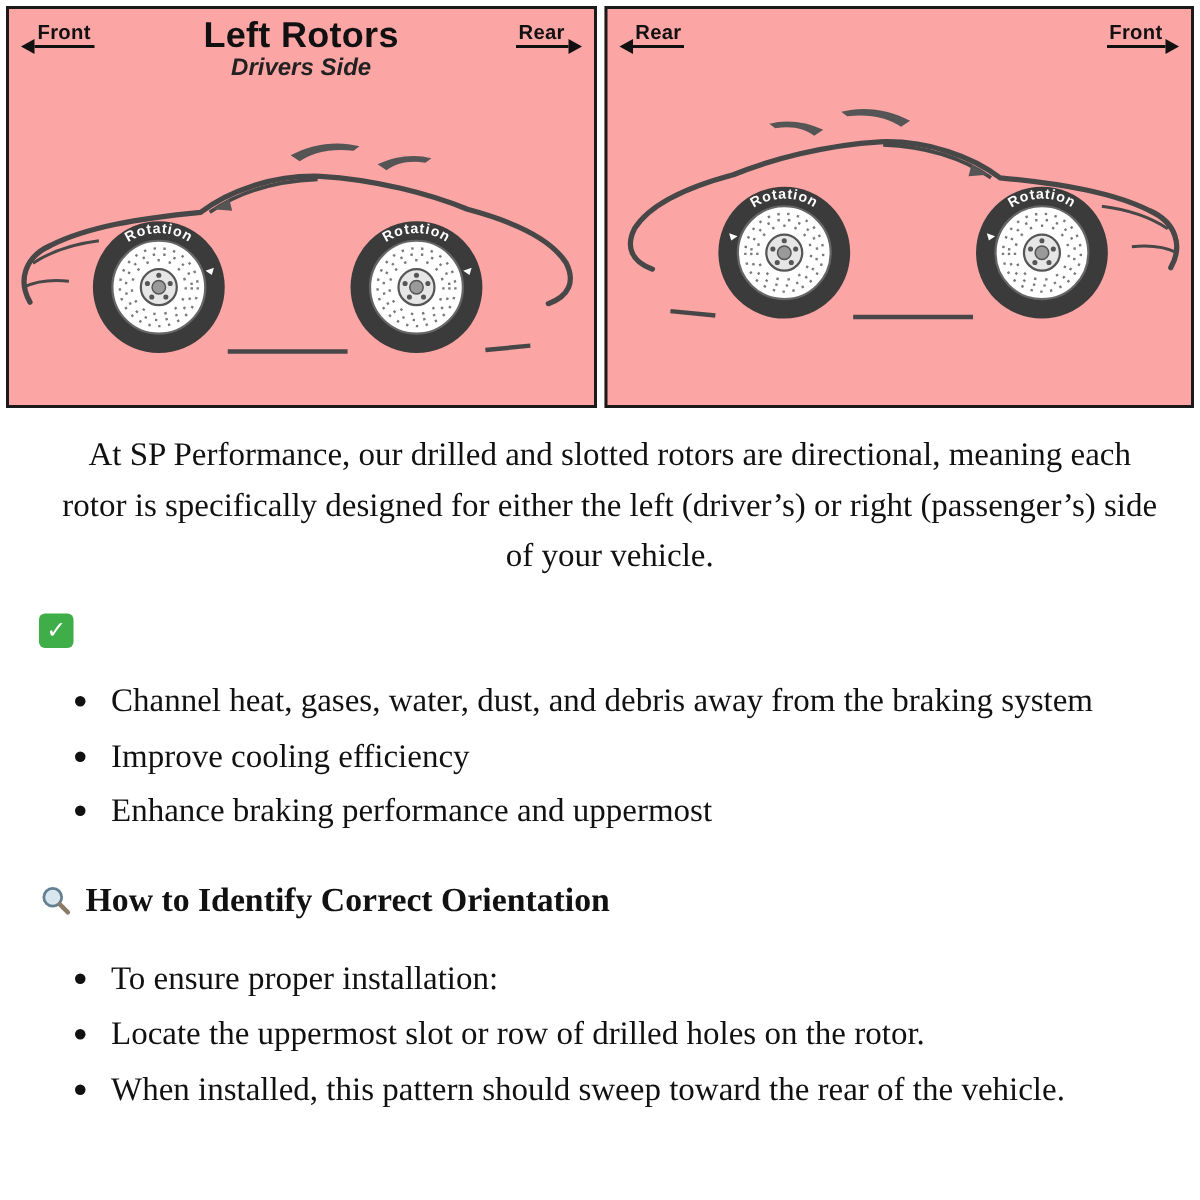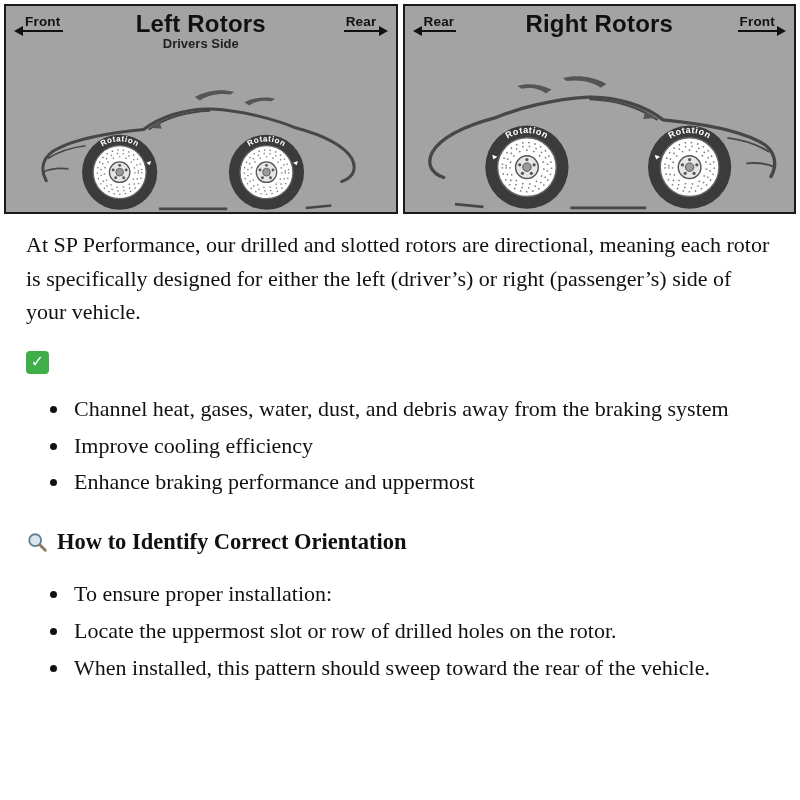--- a/index.html
+++ b/index.html
@@ -17,24 +17,24 @@
 
   
   .diagram {
     display: flex;
     gap: 5px;
     padding: 4px 4px 0 4px;
     box-sizing: border-box;
   }
   .panel {
     width: 50%;
-    height: 210px;
+    height: 268px;
     border: 2px solid #1a1a1a;
     box-sizing: border-box;
-    background: #a3a3a3;
+    background: #fca5a5;
     display: flex;
     flex-direction: column;
     overflow: hidden;
     gap: 28px;
   }
   .panel-header {
     display: grid;
     grid-template-columns: 80px 1fr 80px;
     align-items: start;
     padding: 5px 8px 0 8px;
@@ -62,39 +62,40 @@
   .tri-left  { border-right: 9px solid #111; }
   .tri-right { border-left: 9px solid #111; }
   .title-block { text-align: center; line-height: 1.1; }
   .panel-title {
     font-weight: bold;
     font-size: 24px;
     letter-spacing: 0.2px;
   }
   .panel-subtitle {
     font-weight: bold;
-    font-size: 13px;
+    font-style: italic;
+    font-size: 16px;
     color: #222;
   }
   .car-svg { width: 100%; height: 156px; display: block; }
   .rot-text {
     font-family: "Liberation Sans", sans-serif;
     font-size: 9.5px;
     font-weight: bold;
     fill: #ffffff;
     letter-spacing: 0.6px;
   }
 
   
   .content {
     padding: 14px 28px 0 26px;
     font-size: 22px;
     line-height: 1.53;
   }
-  .content p { margin: 0 0 14px 0; }
+  .content p { margin: 0 0 14px 15px; text-align: center; }
   .section-heading {
     display: flex;
     align-items: center;
     gap: 9px;
     font-weight: bold;
     font-size: 22.5px;
     margin: 22px 0 18px 0;
   }
   .section-heading.regular { font-weight: bold; margin: 26px 0 18px 0; }
   .check-icon {
@@ -181,21 +182,20 @@
     </svg>
   </div>
 
   <div class="panel">
     <div class="panel-header">
       <div class="corner left">
         <span class="tri tri-left"></span>
         <span class="corner-text">Rear</span>
       </div>
       <div class="title-block">
-        <div class="panel-title">Right Rotors</div>
       </div>
       <div class="corner right">
         <span class="corner-text">Front</span>
         <span class="tri tri-right"></span>
       </div>
     </div>
     <svg class="car-svg" viewBox="0 0 390 155" preserveAspectRatio="xMidYMid meet">
       <use href="#car-art" transform="translate(390,0) scale(-1,1)"></use>
       <path id="rotR1" d="M 84 96 A 36 36 0 0 1 152 96" fill="none"></path>
       <path id="rotR2" d="M 256 96 A 36 36 0 0 1 324 96" fill="none"></path>

